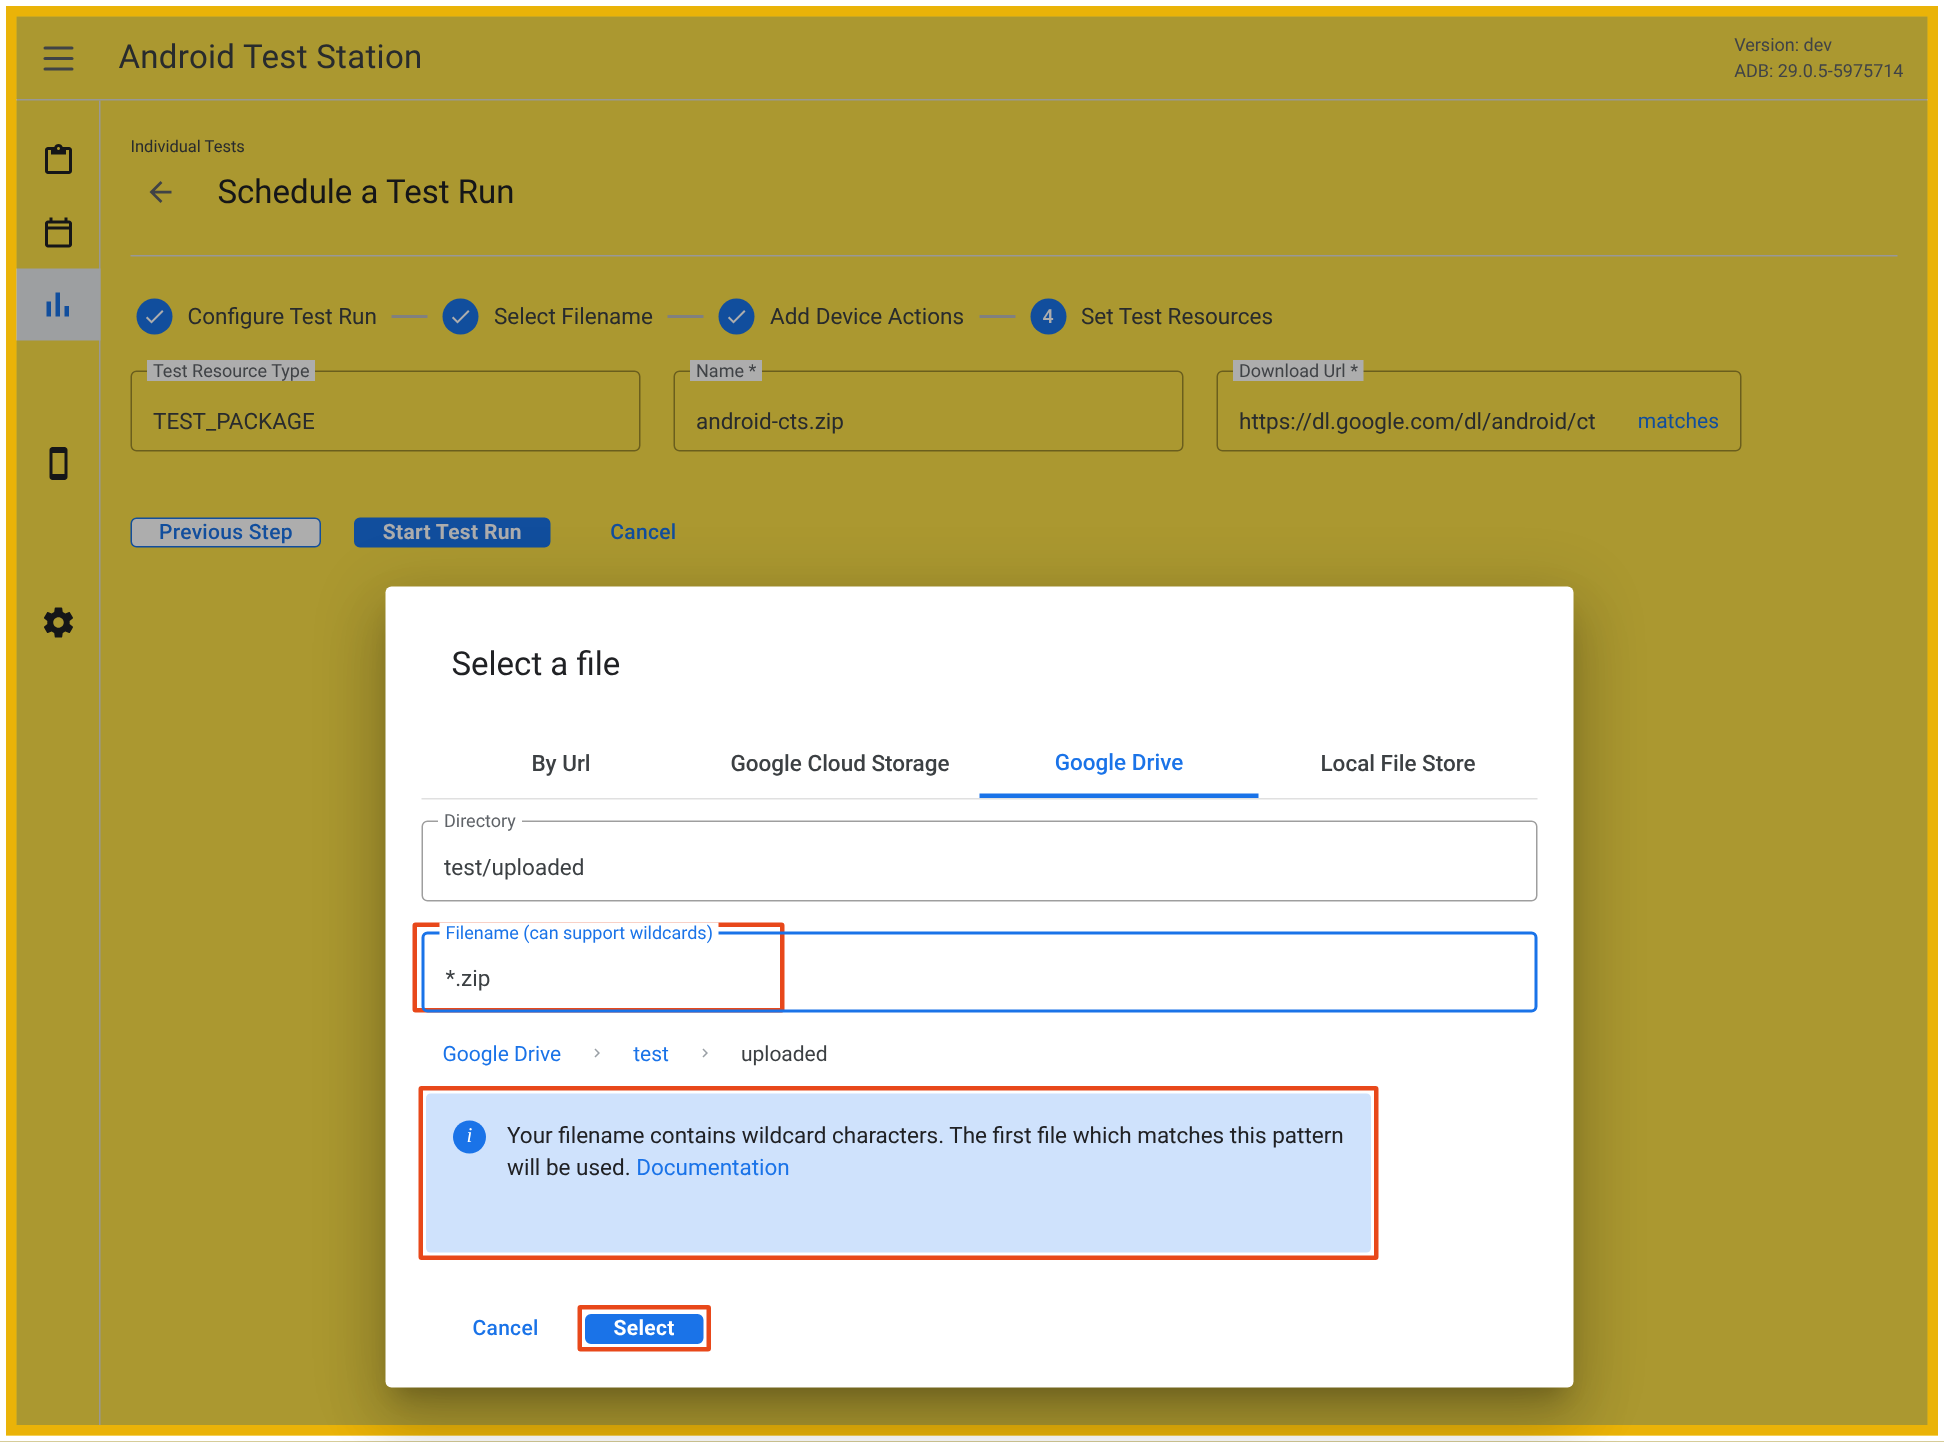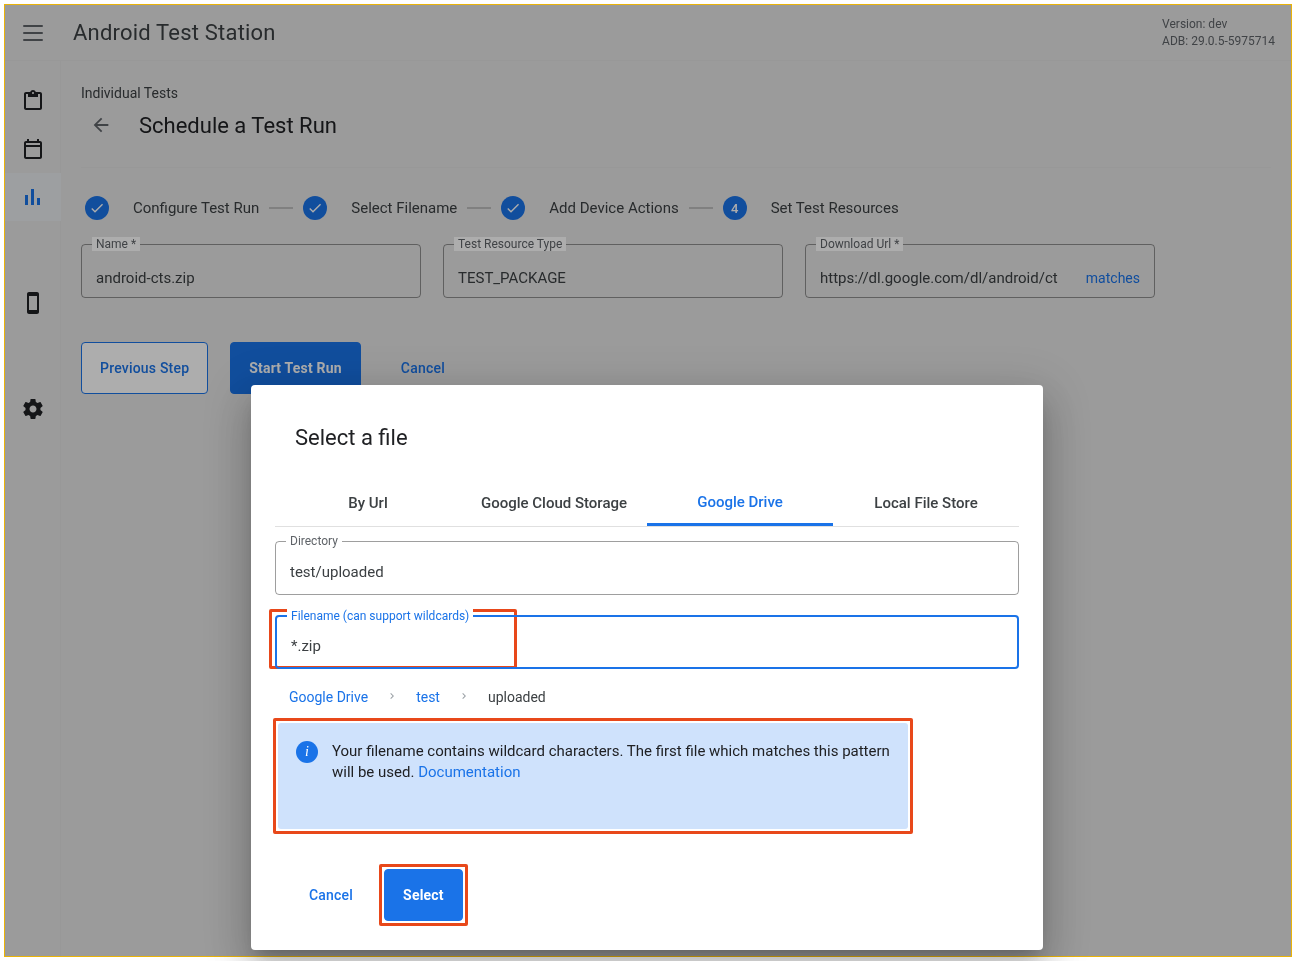--- a/index.html
+++ b/index.html
@@ -4,21 +4,21 @@
 <style>
 * { box-sizing: border-box; margin: 0; padding: 0; }
 body {
   font-family: Roboto, "Helvetica Neue", Arial, sans-serif;
   background: #fff;
   width: 1296px; height: 961px;
   overflow: hidden;
   position: relative;
   color: #202124;
 }
-.frame { position: absolute; inset: 4px; border: 1px solid #eab308; background:#e5e5e5; }
+.frame { position: absolute; inset: 4px; border: 7px solid #eab308; background:#fde047; }
 
 
 .appbar {
   height: 56px; display: flex; align-items: center;
   border-bottom: 1px solid #e0e0e0; padding: 0 16px;
 }
 .hamburger { width:24px; height:24px; display:flex; flex-direction:column; justify-content:center; gap:5px; padding:0 2px; cursor:pointer; }
 .hamburger span { height:2px; background:#5f6368; width:20px; border-radius:1px; }
 .app-title { margin-left: 28px; font-size: 22px; font-weight: 400; color:#3c4043; letter-spacing:0.2px;}
 .version-block { margin-left:auto; text-align:left; font-size:12px; color:#5f6368; line-height:1.4;}
@@ -28,48 +28,48 @@
 
 
 .rail { width:56px; border-right:1px solid #e0e0e0; padding-top:16px; display:flex; flex-direction:column; align-items:center;}
 .rail-item { width:56px; height:48px; display:flex; align-items:center; justify-content:center; color:#202124;}
 .rail-item.active { background:#e8eaed; color:#1a73e8;}
 .rail-item svg { width:24px; height:24px; fill:currentColor;}
 .rail-gap { height: 58px; }
 
 
 .main { flex:1; padding: 24px 20px 20px 20px; position:relative;}
-.section-label { font-size:14px; color:#3c4043; margin-bottom:4px;}
+.section-label { font-size:11px; color:#3c4043; margin-bottom:4px;}
 .page-title-row { display:flex; align-items:center; margin-bottom:22px;}
 .back-arrow { width:40px; height:40px; display:flex; align-items:center; justify-content:center; color:#5f6368; margin-right: 18px; border-radius:50%;}
 .back-arrow svg{width:22px;height:22px;fill:currentColor;}
 .page-title { font-size:22px; color:#202124; font-weight:400;}
 hr.divider { border:0; border-top:1px solid #e0e0e0; margin-bottom: 28px;}
 
 
 .stepper { display:flex; align-items:center; gap: 10px; margin-bottom: 24px; padding-left:4px;}
-.step { display:flex; align-items:center; gap:24px;}
+.step { display:flex; align-items:center; gap:10px;}
 .step-circle { width:24px; height:24px; border-radius:50%; background:#1a73e8; display:flex; align-items:center; justify-content:center; color:#fff; font-size:13px; font-weight:500;}
 .step-circle svg{width:16px;height:16px;fill:#fff;}
 .step-label{font-size:15px; color:#3c4043;}
 .step-line { width:24px; height:2px; background:#bdbdbd;}
 
 
 .fields-row { display:flex; gap:22px; margin-bottom: 44px;}
 .field { position:relative; border:1px solid rgba(0,0,0,.38); border-radius:4px; height:54px; padding: 20px 14px 6px 14px; flex:1; display:flex; align-items:center;}
 .field .float-label{ position:absolute; top:-8px; left:10px; background:#fff; padding:0 4px; font-size:12px; color:#5f6368;}
 .field .value{ font-size:15px; color:#3c4043;}
 .field.fixed-w { flex:0 0 340px; }
 .field.url { flex:0 0 350px;}
 .field .browse { color:#1a73e8; font-size:14px; margin-left:auto; padding-left:10px; cursor:pointer;}
 .field .value.trunc{ white-space:nowrap; overflow:hidden; text-overflow:clip; max-width: 250px;}
 
 
 .btn-row{ display:flex; align-items:center; gap: 22px;}
-.btn { height:52px; padding:0 18px; border-radius:4px; font-size:14px; display:inline-flex; align-items:center; cursor:pointer; font-weight:500; letter-spacing:0.2px;}
+.btn { height:20px; padding:0 18px; border-radius:4px; font-size:14px; display:inline-flex; align-items:center; cursor:pointer; font-weight:500; letter-spacing:0.2px;}
 .btn.outlined{ border:1px solid #1a73e8; color:#1a73e8; background:#fff;}
 .btn.filled{ background:#1a73e8; color:#fff; border:1px solid #1a73e8;font-weight:bold;}
 .btn.text{ color:#1a73e8; background:transparent;}
 
 
 .scrim{ position:absolute; inset:0; background:rgba(0,0,0,0.32);}
 .dialog{ position:absolute; left:246px; top:380px; width:792px; background:#fff; border-radius:4px; 
   box-shadow: 0 24px 38px 3px rgba(0,0,0,.14), 0 9px 46px 8px rgba(0,0,0,.12), 0 11px 15px -7px rgba(0,0,0,.2);
   padding-bottom: 20px;
 }
@@ -192,26 +192,26 @@
         </div>
         <div class="step-line"></div>
         <div class="step">
           <div class="step-circle">4</div>
           <div class="step-label">Set Test Resources</div>
         </div>
       </div>
 
       <div class="fields-row">
         <div class="field fixed-w">
+          <span class="float-label">Test Resource Type</span>
+          <span class="value">TEST_PACKAGE</span>
+        </div>
+        <div class="field fixed-w">
           <span class="float-label">Name *</span>
           <span class="value">android-cts.zip</span>
-        </div>
-        <div class="field fixed-w">
-          <span class="float-label">Test Resource Type</span>
-          <span class="value">TEST_PACKAGE</span>
         </div>
         <div class="field url">
           <span class="float-label">Download Url *</span>
           <span class="value trunc">https://dl.google.com/dl/android/ct</span>
           <span class="browse">matches</span>
         </div>
       </div>
 
       <div class="btn-row">
         <div class="btn outlined">Previous Step</div>

